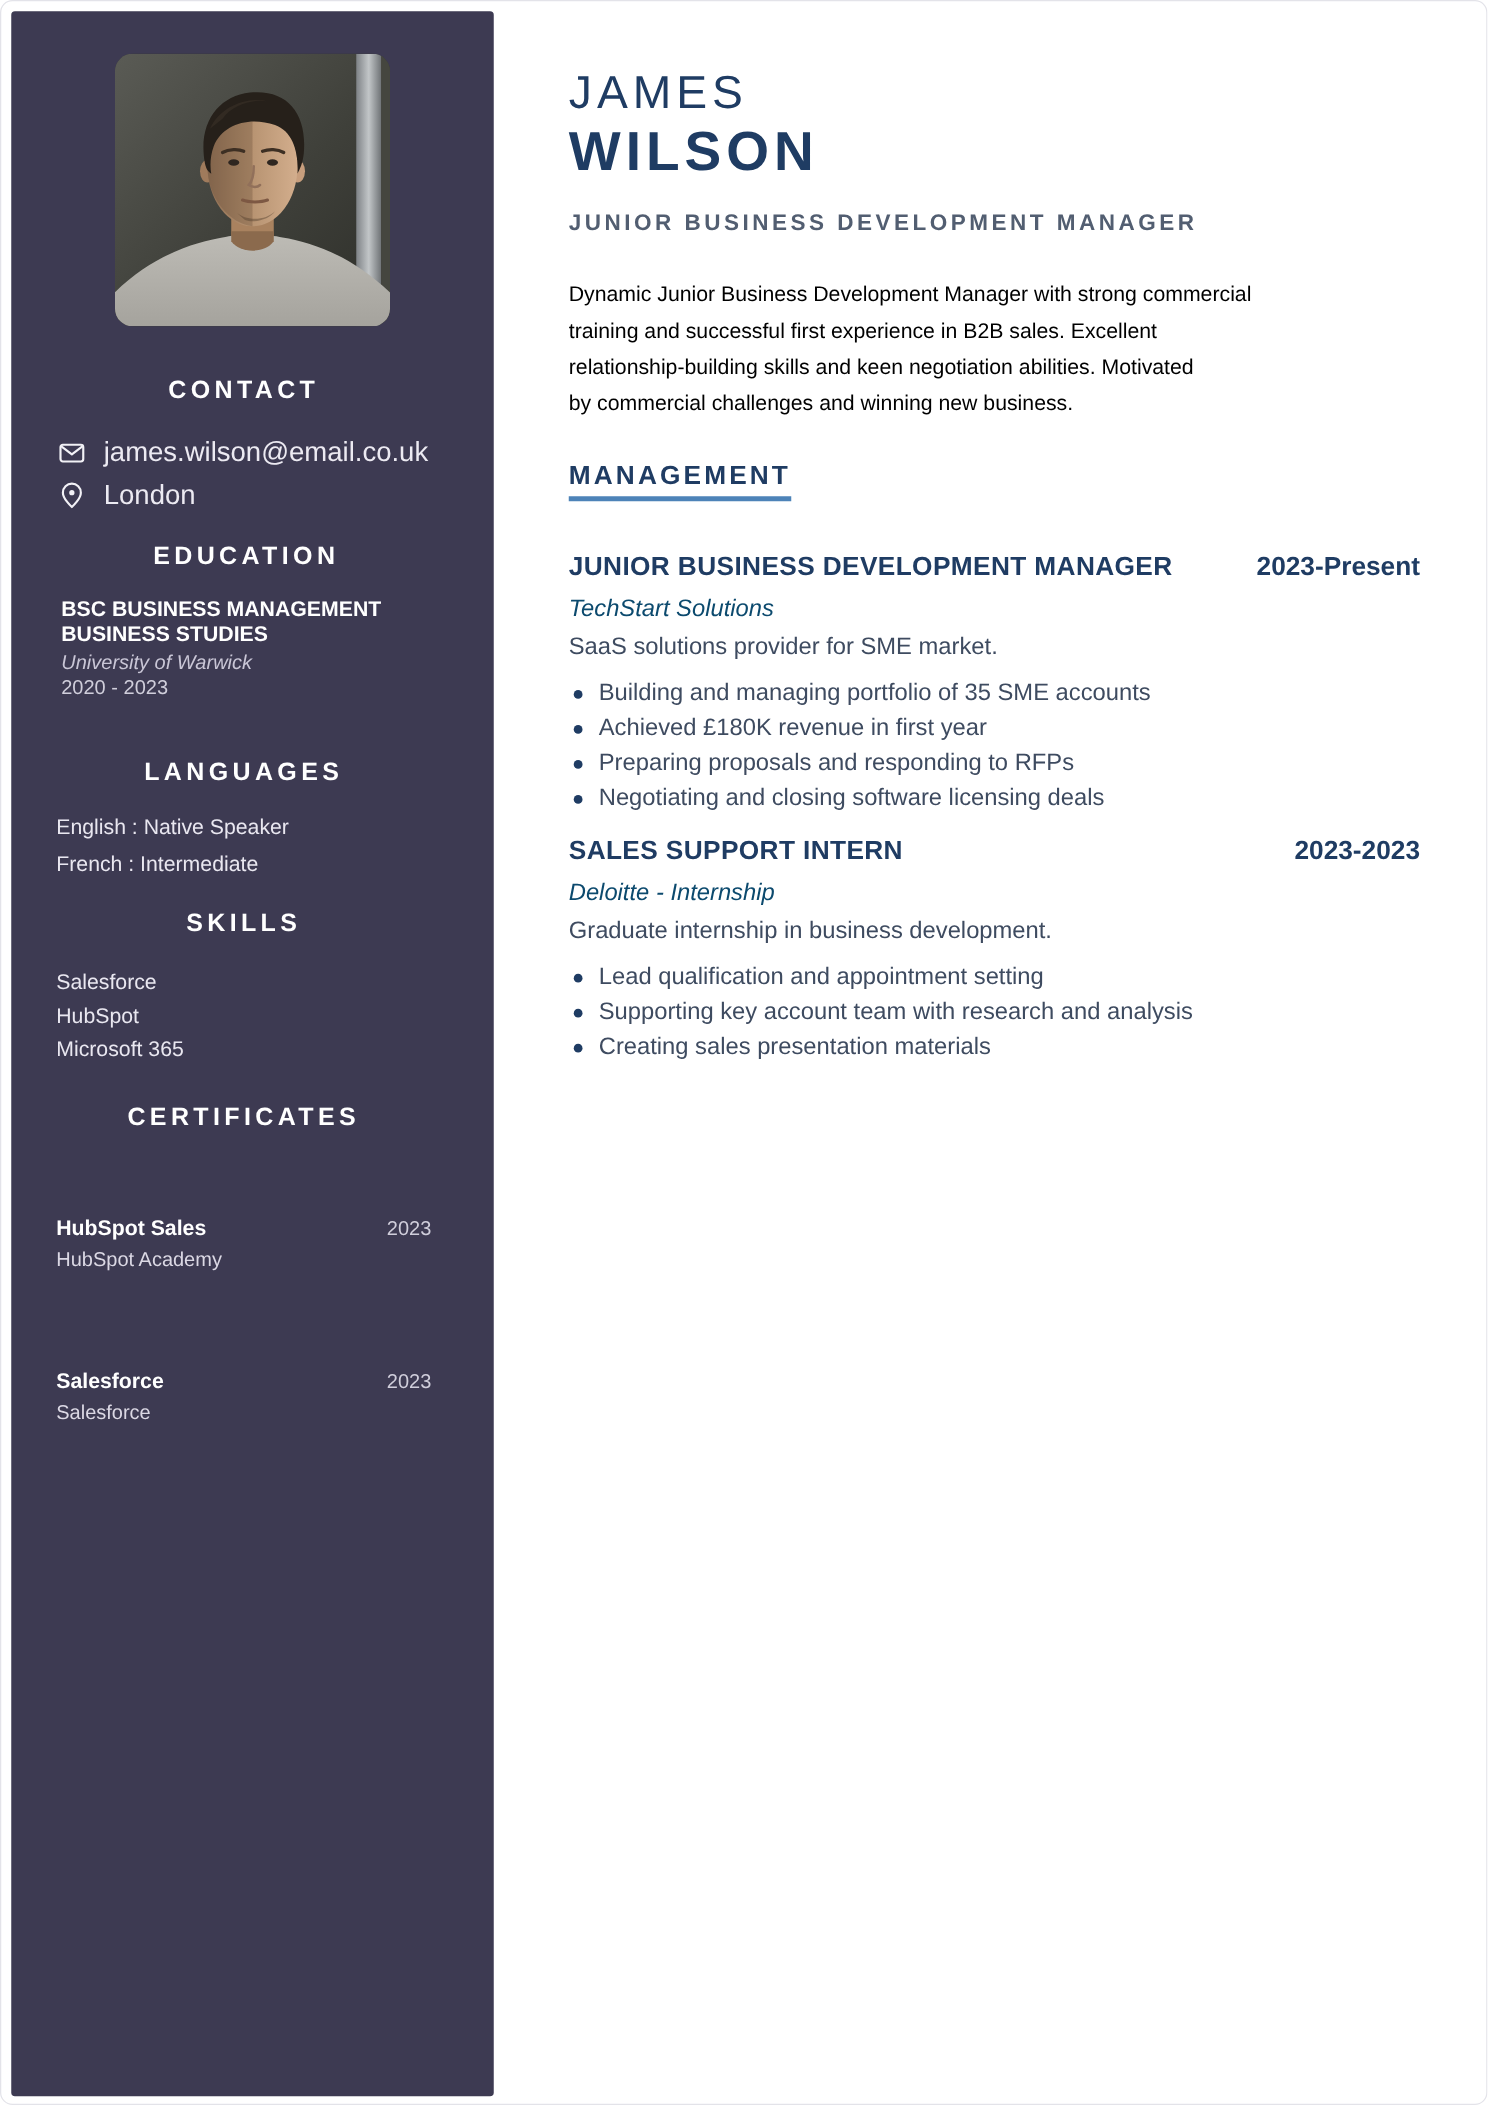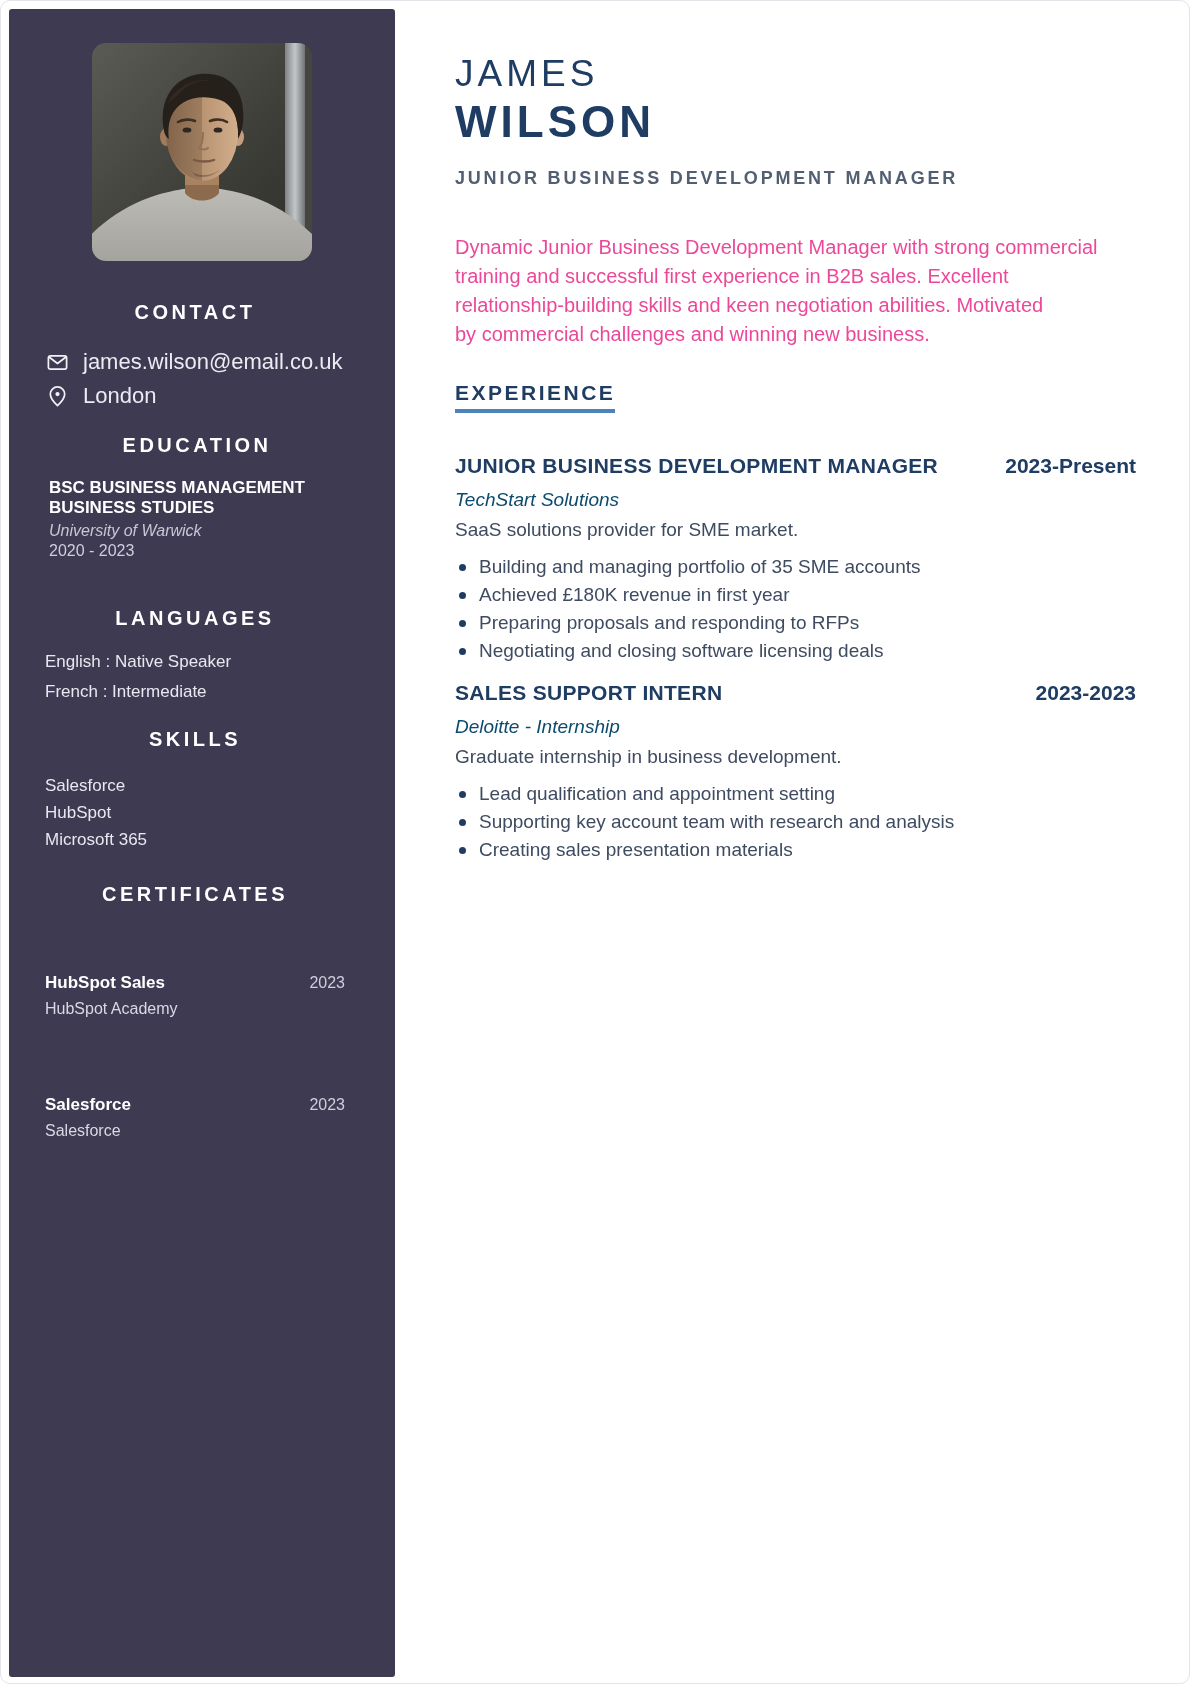--- a/index.html
+++ b/index.html
@@ -92,23 +92,23 @@
   }
   .job-subtitle {
     margin-top: 20px;
     color: #525e71;
     font-size: 18px;
     font-weight: 700;
     letter-spacing: 2.8px;
     line-height: 22px;
   }
   .summary {
-    margin-top: 44px;
-    color: #ec4899;
-    font-size: 20px;
+    margin-top: 32px;
+    color: #000000;
+    font-size: 17px;
     line-height: 29px;
     white-space: pre-line;
   }
   .exp-h2 {
     display: inline-block;
     margin-top: 31px;
     color: #1f3c63;
     font-size: 21px;
     font-weight: 700;
     letter-spacing: 2.5px;
@@ -291,21 +291,21 @@
 
     <h1 class="name-first">JAMES</h1>
     <h1 class="name-last">WILSON</h1>
     <div class="job-subtitle">JUNIOR BUSINESS DEVELOPMENT MANAGER</div>
 
     <p class="summary">Dynamic Junior Business Development Manager with strong commercial
 training and successful first experience in B2B sales. Excellent
 relationship-building skills and keen negotiation abilities. Motivated
 by commercial challenges and winning new business.</p>
 
-    <h2 class="exp-h2">EXPERIENCE</h2>
+    <h2 class="exp-h2">MANAGEMENT</h2>
 
     <div class="jobs">
 
       <article class="job">
         <div class="job-head">
           <span class="job-title">JUNIOR BUSINESS DEVELOPMENT MANAGER</span>
           <span class="job-dates">2023-Present</span>
         </div>
         <div class="job-company">TechStart Solutions</div>
         <div class="job-desc">SaaS solutions provider for SME market.</div>

